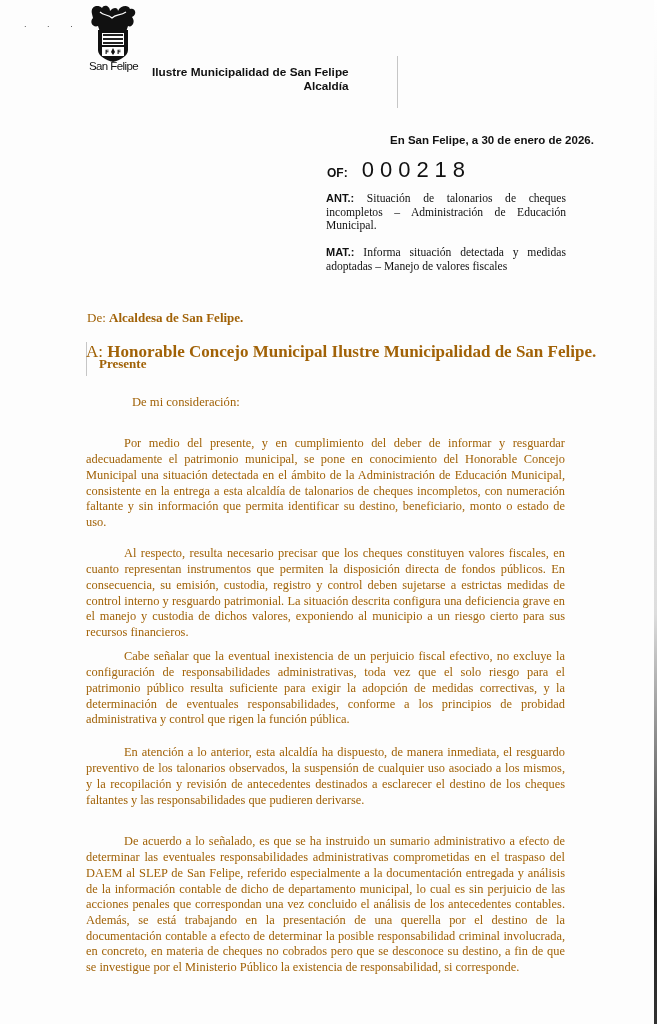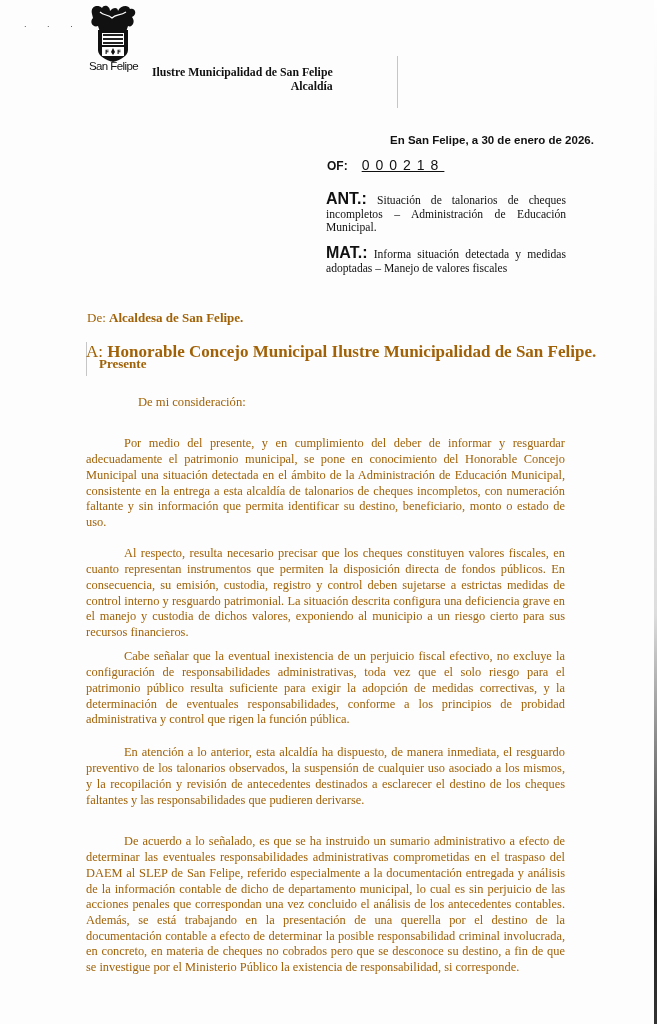--- a/index.html
+++ b/index.html
@@ -6,39 +6,39 @@
   body { width: 657px; height: 1024px; position: relative; overflow: hidden; color: #111; }
   .page { position: absolute; inset: 0; background: #fdfdfd; }
   .edge-right { position: absolute; right: 0; top: 0; width: 3px; height: 1024px; background: linear-gradient(#fff 0%, #ddd 60%, #222 88%, #333 100%); }
   .crease { position: absolute; left: 397px; top: 4px; width: 1px; background: #999; opacity: .55; }
   .crease.a { height: 34px; }
   .crease.b { top: 56px; height: 52px; }
   .dots { position: absolute; left: 24px; top: 20px; font-size: 8px; color: #444; letter-spacing: 9px; font-family: "DejaVu Sans", sans-serif; }
 
   .logo { position: absolute; left: 88px; top: 4px; width: 50px; height: 62px; }
   .logo-text { position: absolute; left: 89px; top: 60px; font-family: "Liberation Sans", sans-serif; font-size: 11.5px; letter-spacing: -0.6px; color: #111; }
-  .muni { position: absolute; left: 152px; top: 65px; font-family: Liberation Serif, serif; font-weight: bold; font-size: 11.8px; line-height: 14px; color: #111; }
+  .muni { position: absolute; left: 152px; top: 65px; font-family: Liberation Sans, sans-serif; font-weight: bold; font-size: 11.8px; line-height: 14px; color: #111; }
   .muni .l2 { padding-left: 5px; text-align: right; }
 
   .date { position: absolute; left: 357px; top: 134px; font-family: "Liberation Sans", sans-serif; font-weight: bold; font-size: 11.5px; color: #111; padding-left: 33px; }
   .of { position: absolute; left: 327px; top: 157px; display: flex; align-items: baseline; }
   .of-label { font-family: "Liberation Sans", sans-serif; font-weight: bold; font-size: 12px; margin-right: 14px; }
-  .of-num { font-family: "Liberation Sans", sans-serif; font-size: 14px; letter-spacing: 6px; color: #111; text-decoration: underline; }
+  .of-num { font-family: "Liberation Sans", sans-serif; font-size: 22px; letter-spacing: 6px; color: #111; }
 
   .ref { position: absolute; left: 326px; width: 240px; font-family: "Liberation Serif", serif; font-size: 11.6px; line-height: 13.5px; text-align: justify; color: #111; }
-  .ref b { font-family: "Liberation Sans", sans-serif; font-size: 16px; }
+  .ref b { font-family: "Liberation Sans", sans-serif; font-size: 11px; }
   .ref.ant { top: 192px; }
   .ref.mat { top: 246px; }
 
   .body-text { font-family: "Liberation Serif", serif; color: #a16207; }
   .de { position: absolute; left: 87px; top: 310px; font-size: 13px; }
   .de b, .a b { font-weight: bold; }
   .a { position: absolute; left: 86px; top: 342px; font-size: 17px; }
   .presente { position: absolute; left: 99px; top: 356px; font-size: 13px; font-weight: bold; }
-  .saludo { position: absolute; left: 138px; top: 395px; font-size: 12.6px; }
+  .saludo { position: absolute; left: 132px; top: 395px; font-size: 12.6px; }
 
   .para { position: absolute; left: 86px; width: 479px; font-size: 12.4px; line-height: 15.7px; text-align: justify; text-indent: 38px; }
   .p1 { top: 424px; }
   .p2 { top: 534px; }
   .p3 { top: 637px; }
   .p4 { top: 733px; }
   .p5 { top: 822px; }
 
   .speck { position: absolute; left: 396px; top: 951px; font-size: 6px; color: #888; }
 </style>

